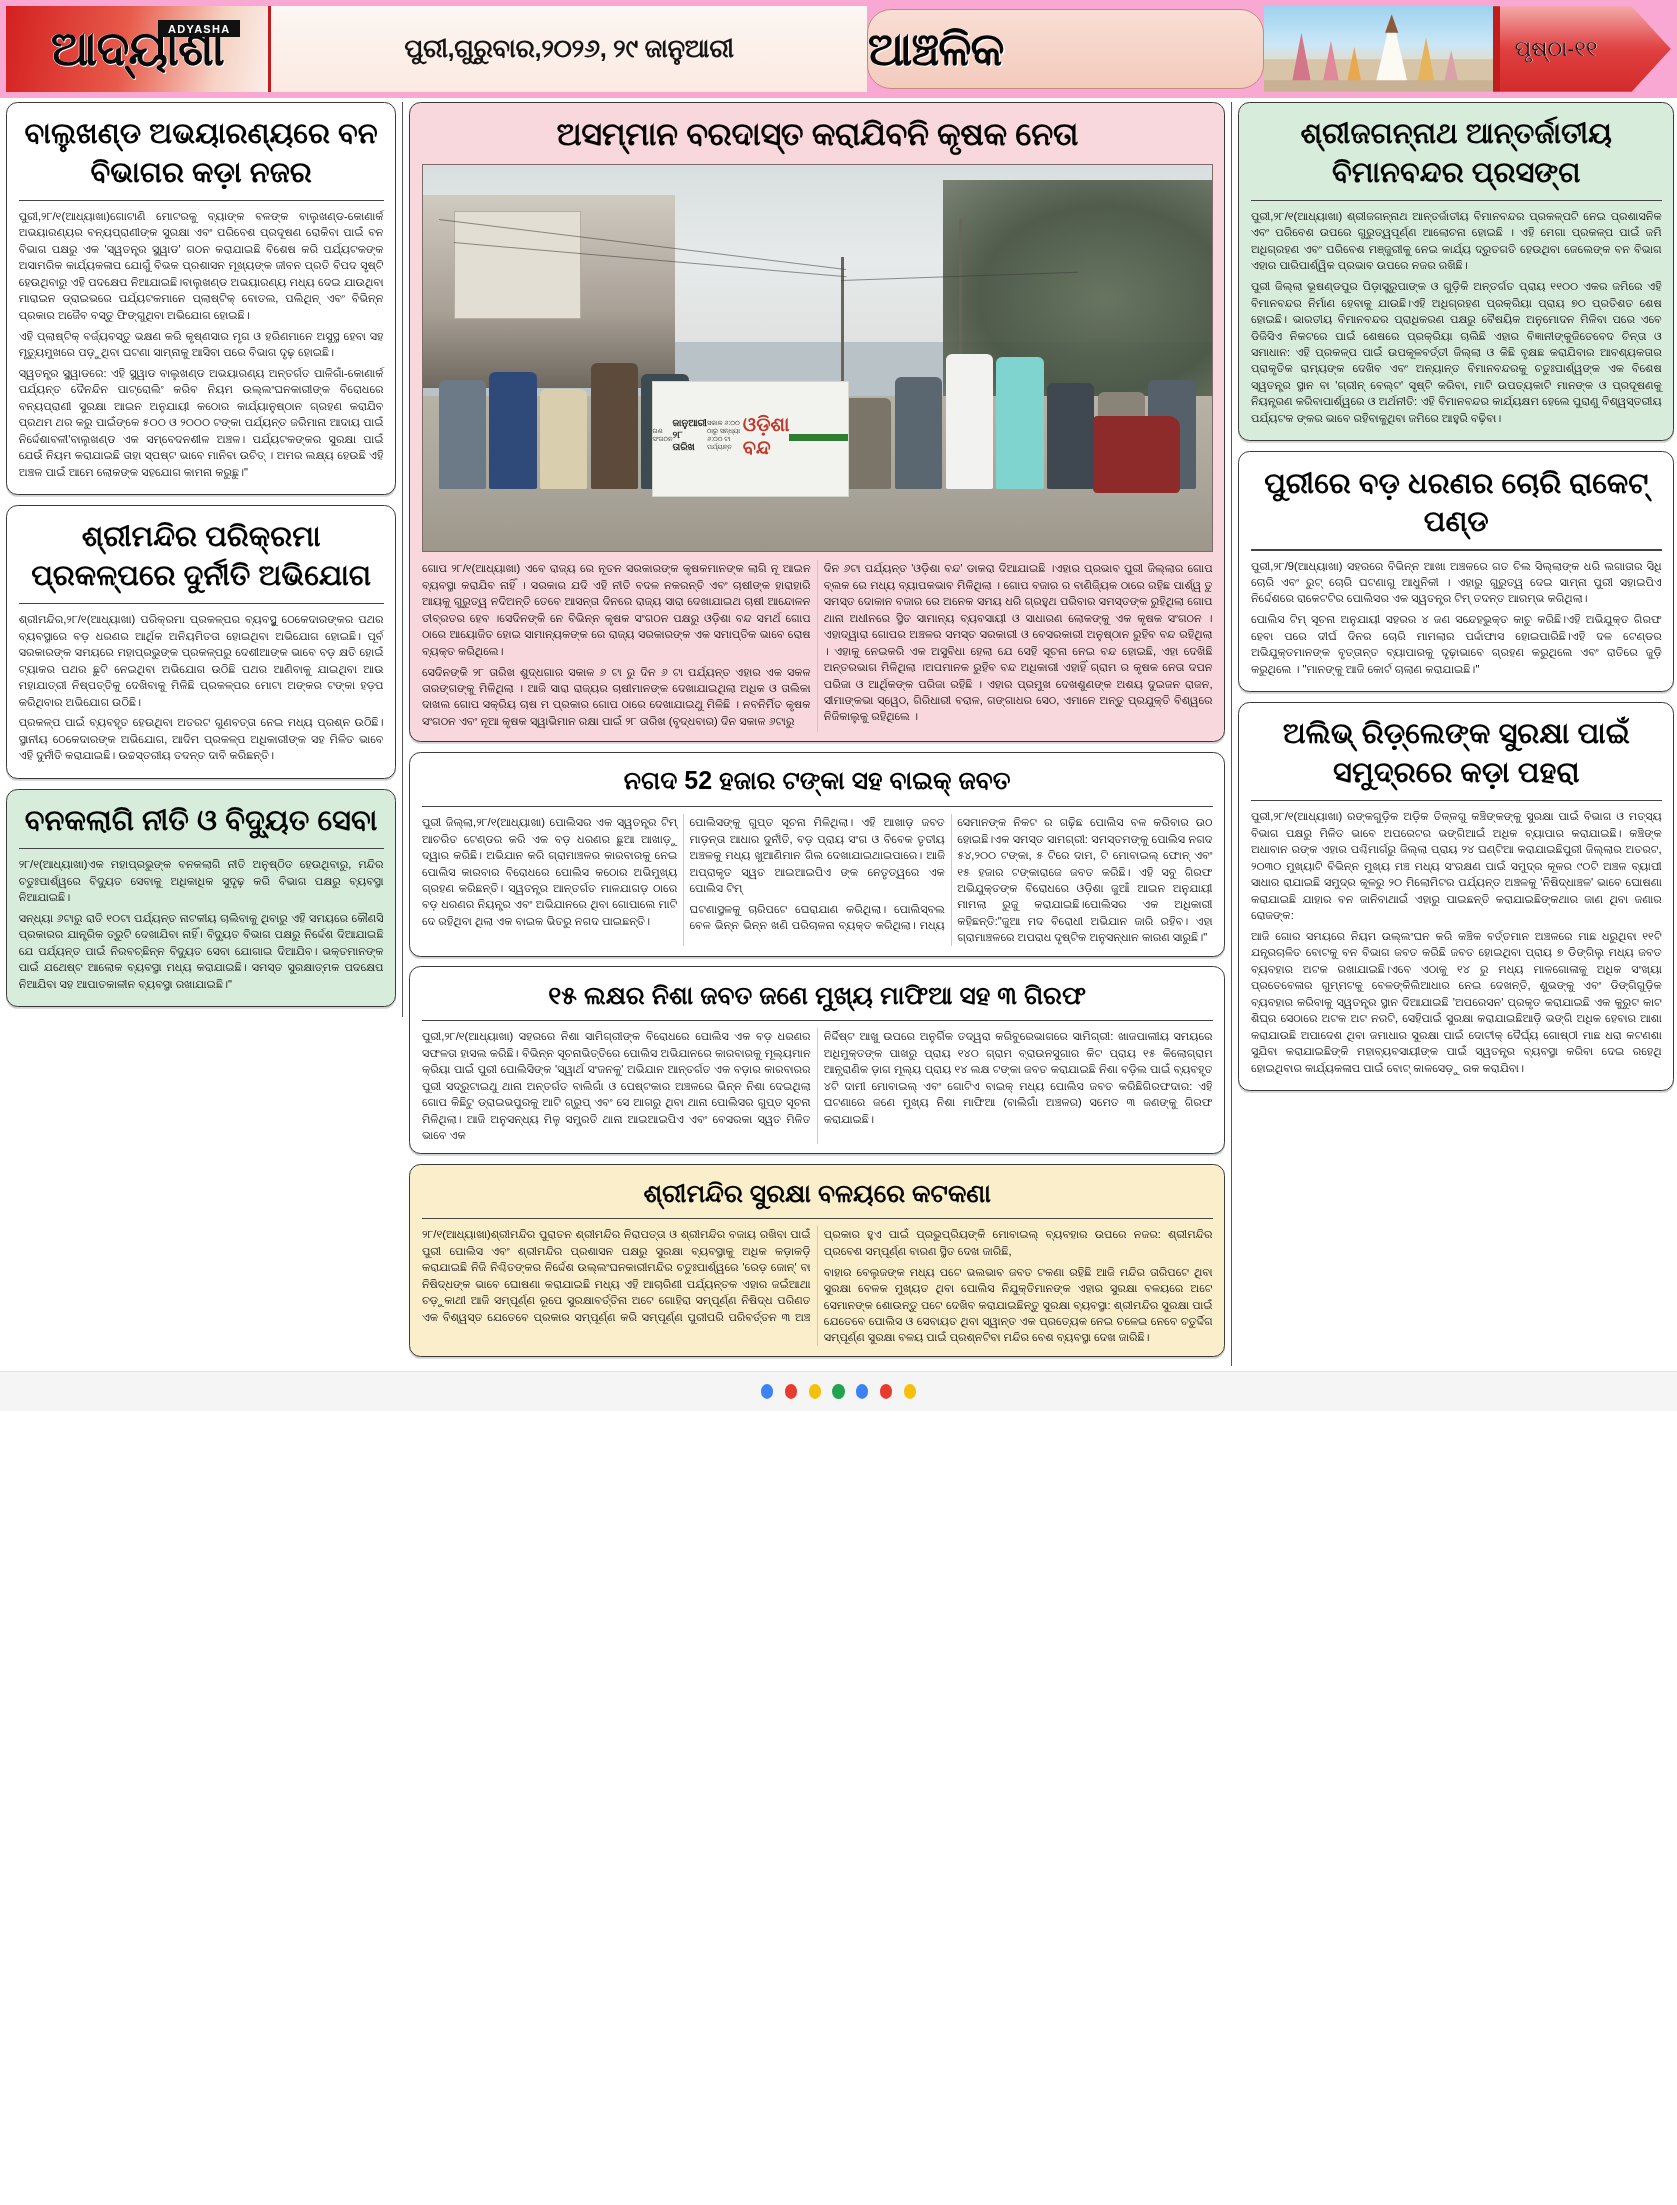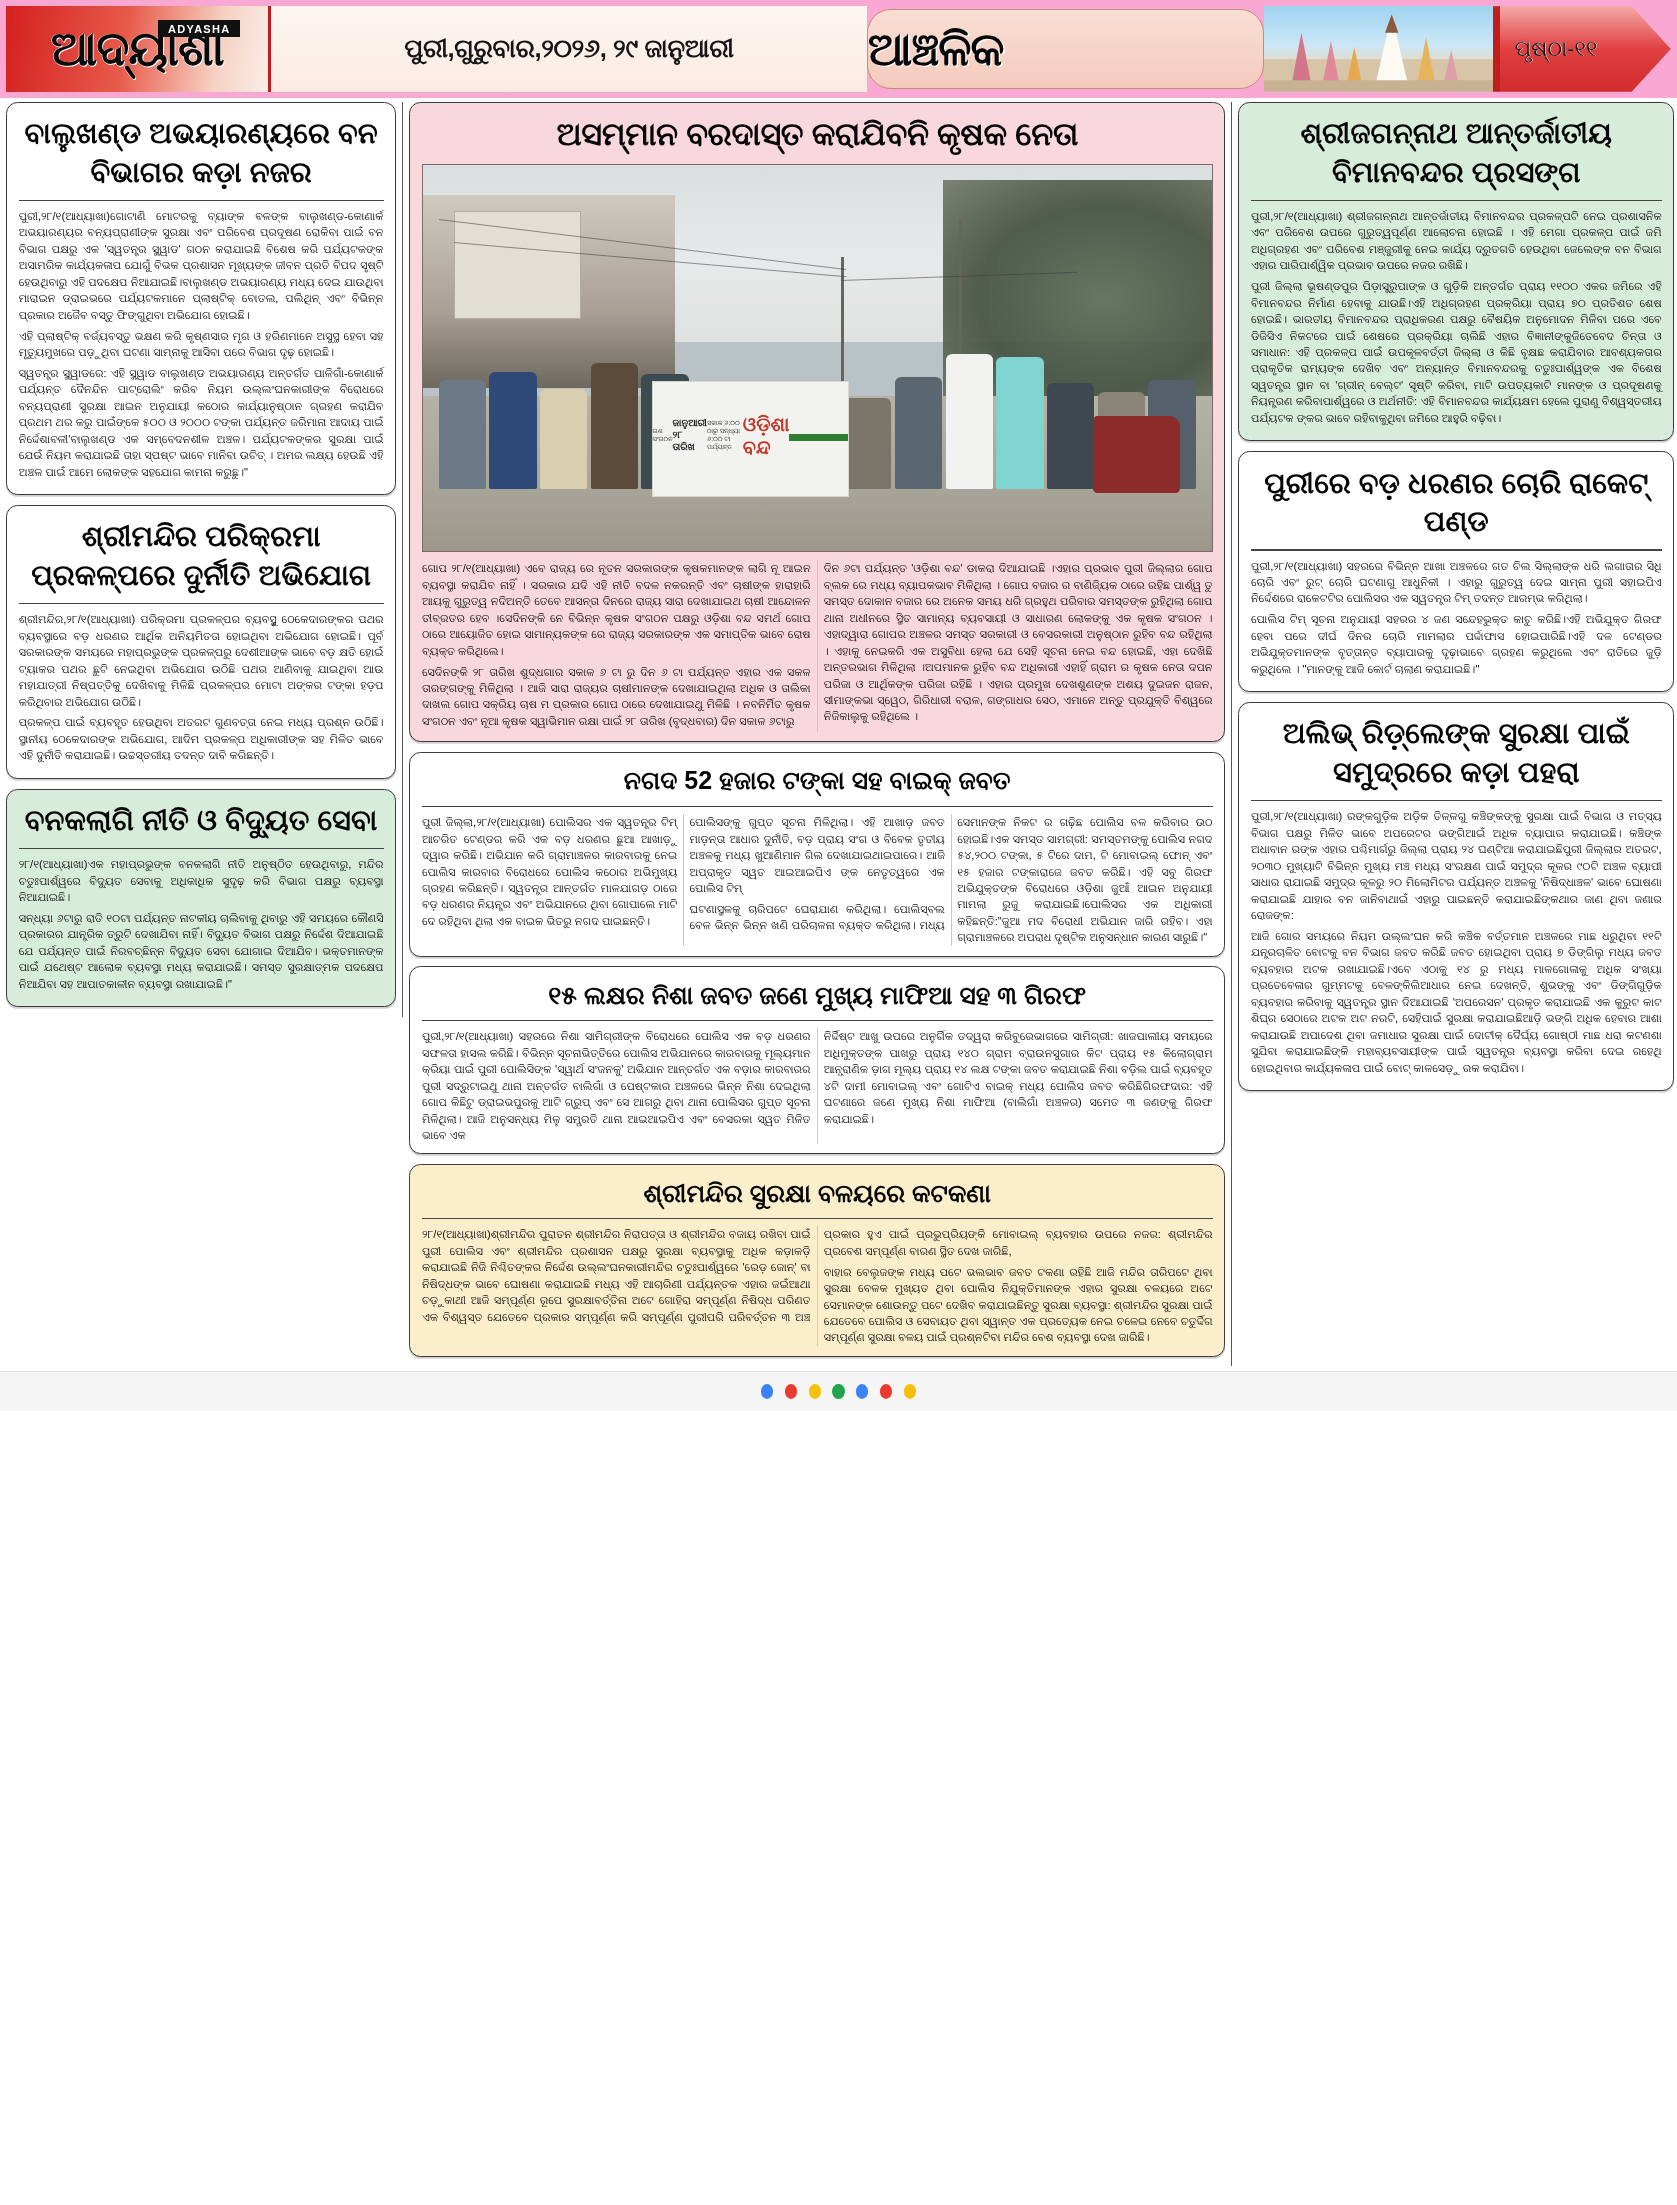--- a/index.html
+++ b/index.html
@@ -395,21 +395,21 @@
       <div class="body body-cols-1">
         <p>ପୁରୀ,୨୮/୧(ଆଧ୍ୟାଖା) ଶ୍ରୀଜଗନ୍ନାଥ ଆନ୍ତର୍ଜାତୀୟ ବିମାନବନ୍ଦର ପ୍ରକଳ୍ପଟି ନେଇ ପ୍ରଶାସନିକ ଏବଂ ପରିବେଶ ଉପରେ ଗୁରୁତ୍ୱପୂର୍ଣ୍ଣ ଆଲୋଚନା ହୋଇଛି । ଏହି ମେଗା ପ୍ରକଳ୍ପ ପାଇଁ ଜମି ଅଧିଗ୍ରହଣ ଏବଂ ପରିବେଶ ମଞ୍ଜୁରୀକୁ ନେଇ କାର୍ଯ୍ୟ ଦ୍ରୁତଗତି ହେଉଥିବା ଜେଲେଙ୍କ ବନ ବିଭାଗ ଏହାର ପାରିପାର୍ଶ୍ୱିକ ପ୍ରଭାବ ଉପରେ ନଜର ରଖିଛି।</p>
         <p>ପୁରୀ ଜିଲ୍ଲା ଭୂଷଣ୍ଡପୁର ପିଡ଼ାସ୍ତ୍ରୁପାଙ୍କ ଓ ଗୁଡ଼ିକି ଅନ୍ତର୍ଗତ ପ୍ରାୟ ୧୧୦୦ ଏକର ଜମିରେ ଏହି ବିମାନବନ୍ଦର ନିର୍ମାଣ ହେବାକୁ ଯାଉଛି।ଏହି ଅଧିଗ୍ରହଣ ପ୍ରକ୍ରିୟା ପ୍ରାୟ ୭୦ ପ୍ରତିଶତ ଶେଷ ହୋଇଛି। ଭାରତୀୟ ବିମାନବନ୍ଦର ପ୍ରାଧିକରଣ ପକ୍ଷରୁ ବୈଷୟିକ ଅନୁମୋଦନ ମିଳିବା ପରେ ଏବେ ଡିଜିସିଏ ନିକଟରେ ପାଇଁ ଶେଷରେ ପ୍ରକ୍ରିୟା ଚାଲିଛି ଏହାର ବିଜ୍ଞାନୀଙ୍କୁଜିତେବେଦ ଚିନ୍ତା ଓ ସମାଧାନ: ଏହି ପ୍ରକଳ୍ପ ପାଇଁ ଉପକୂଳବର୍ତ୍ତୀ ଜିଲ୍ଲା ଓ କିଛି ବୃକ୍ଷଛ କରାଯିବାର ଆବଶ୍ୟକତାର ପ୍ରାକୃତିକ ରାମ୍ୟଙ୍କ ଦେଖିବ ଏବଂ ଅନ୍ୟାନ୍ତ ବିମାନବନ୍ଦରକୁ ଚତୁଃପାର୍ଶ୍ୱଙ୍କ ଏକ ବିଶେଷ ସ୍ୱତନ୍ତ୍ର ସ୍ଥାନ ବା 'ଗ୍ରୀନ୍ ବେଲ୍ଟ' ସୃଷ୍ଟି କରିବା, ମାଟି ଉପତ୍ୟକାଟି ମାନଙ୍କ ଓ ପ୍ରଦୂଷଣକୁ ନିୟନ୍ତ୍ରଣ କରିବାପାର୍ଶ୍ୱରେ ଓ ଅର୍ଥନୀତି: ଏହି ବିମାନବନ୍ଦର କାର୍ଯ୍ୟକ୍ଷମ ହେଲେ ପୁରାଣୁ ବିଶ୍ୱସ୍ତରୀୟ ପର୍ଯ୍ୟଟକ ଙ୍କର ଭାବେ ରହିବାକୁଥିବା ଜମିରେ ଆହୁରି ବଢ଼ିବା।</p>
       </div>
     </div>
 
     <div class="card plain">
       <div class="headline h-sm">ପୁରୀରେ ବଡ଼ ଧରଣର ଚୋରି ରାକେଟ୍ ପଣ୍ଡ</div>
       <div class="rule"></div>
       <div class="body body-cols-1">
-        <p>ପୁରୀ,୨୮/୧(ଆଧ୍ୟାଖା) ସହରରେ ବିଭିନ୍ନ ଆଖା ଅଞ୍ଚଳରେ ଗତ ଚିଲ ସିଲ୍ଲାଙ୍କ ଧରି ଲଗାତାର ସିଧି ଚୋରି ଏବଂ ରୁଟ୍ ଚୋରି ଘଟଣାଗୁ ଆଧୁନିକୀ । ଏହାରୁ ଗୁରୁତ୍ୱ ଦେଇ ସାମ୍ନା ପୁରୀ ସହାଇପିଏ ନିର୍ଦ୍ଦେଶରେ ରାକେଟଟିର ପୋଲିସର ଏକ ସ୍ୱତନ୍ତ୍ର ଟିମ୍ ତଦନ୍ତ ଆରମ୍ଭ କରିଥିଲା।</p>
+        <p>ପୁରୀ,୨୮/9(ଆଧ୍ୟାଖା) ସହରରେ ବିଭିନ୍ନ ଆଖା ଅଞ୍ଚଳରେ ଗତ ଚିଲ ସିଲ୍ଲାଙ୍କ ଧରି ଲଗାତାର ସିଧି ଚୋରି ଏବଂ ରୁଟ୍ ଚୋରି ଘଟଣାଗୁ ଆଧୁନିକୀ । ଏହାରୁ ଗୁରୁତ୍ୱ ଦେଇ ସାମ୍ନା ପୁରୀ ସହାଇପିଏ ନିର୍ଦ୍ଦେଶରେ ରାକେଟଟିର ପୋଲିସର ଏକ ସ୍ୱତନ୍ତ୍ର ଟିମ୍ ତଦନ୍ତ ଆରମ୍ଭ କରିଥିଲା।</p>
         <p>ପୋଲିସ ଟିମ୍ ସୂଚନା ଅନୁଯାୟୀ ସହରର ୪ ଜଣ ସନ୍ଦେହଭୁକ୍ତ କାଚୁ କରିଛି।ଏହି ଅଭିଯୁକ୍ତ ଗିରଫ ହେବା ପରେ ଦୀର୍ଘ ଦିନର ଚୋରି ମାମଲାର ପର୍ଦ୍ଦାଫାସ ହୋଇପାରିଛି।ଏହି ଦଳ ଟେଣ୍ଡର ଅଭିଯୁକ୍ତମାନଙ୍କ ବୃତ୍ତାନ୍ତ ବ୍ୟାପାରକୁ ଦୃଢ଼ାଭାବେ ଗ୍ରହଣ କରୁଥିଲେ ଏବଂ ରାତିରେ ଜୁଡ଼ି କରୁଥିଲେ । "ମାନଙ୍କୁ ଆଜି କୋର୍ଟ ଚାଲାଣ କରାଯାଇଛି।"</p>
       </div>
     </div>
 
     <div class="card plain">
       <div class="headline h-sm">ଅଲିଭ୍ ରିଡ଼୍‌ଲେଙ୍କ ସୁରକ୍ଷା ପାଇଁ ସମୁଦ୍ରରେ କଡ଼ା ପହରା</div>
       <div class="rule"></div>
       <div class="body body-cols-1">
         <p>ପୁରୀ,୨୮/୧(ଆଧ୍ୟାଖା) ରଙ୍କଗୁଡ଼ିକ ଅଡ଼ିକ ତିଳ୍ଳଗୁ କଞ୍ଚିଙ୍କଙ୍କୁ ସୁରକ୍ଷା ପାଇଁ ବିଭାଗ ଓ ମତ୍ସ୍ୟ ବିଭାଗ ପକ୍ଷରୁ ମିଳିତ ଭାବେ ଅପରେଟର ଭଙ୍ଗିଆଇଁ ଅଧିକ ବ୍ୟାପାର କରାଯାଇଛି। କଞ୍ଚିଙ୍କ ଅଧାବାନ ରଙ୍କ ଏହାର ପଶ୍ଚିମାର୍ଗରୁ ଜିଲ୍ଲା ପ୍ରାୟ ୨୪ ଘଣ୍ଟିଆ କରାଯାଇଛିପୁରୀ ଜିଲ୍ଲାର ଅତରଟ, ୨୦୩୦ ମୁଖ୍ୟାଟି ବିଭିନ୍ନ ମୁଖ୍ୟ ମଞ୍ଚ ମଧ୍ୟ ସଂରକ୍ଷଣ ପାଇଁ ସମୁଦ୍ର କୂଳର ୯୦ଟି ଅଞ୍ଚଳ ବ୍ୟାପୀ ସାଧାର ରାଯାଇଛି ସମୁଦ୍ର କୂଳରୁ ୨୦ ମିଲୋମିଟର ପର୍ଯ୍ୟନ୍ତ ଅଞ୍ଚଳକୁ 'ନିଷିଦ୍ଧାଞ୍ଚଳ' ଭାବେ ଘୋଷଣା କରାଯାଇଛି ଯାହାର ବନ ଜାନିବାଥାଇଁ ଏହାରୁ ପାଇଛନ୍ତି କରାଯାଇଛିଙ୍କଥାର ଜାଣ ଥିବା ଜଣାର ରୋଜଙ୍କ:</p>
         <p>ଆଜି ଗୋର ସମୟରେ ନିୟମ ଉଲ୍ଲଂଘନ କରି କଞ୍ଚିକ ବର୍ତ୍ତମାନ ଅଞ୍ଚଳରେ ମାଛ ଧରୁଥିବା ୧୧ଟି ଯନ୍ତ୍ରଚାଳିତ ବୋଟକୁ ବନ ବିଭାଗ ଜବତ କରିଛି ଜବତ ହୋଇଥିବା ପ୍ରାୟ ୭ ଡିଙ୍ଗିଲୁ ମଧ୍ୟ ଜବତ ବ୍ୟବହାର ଅଟକ ରଖାଯାଇଛି।ଏବେ ଏଠାକୁ ୧୪ ରୁ ମଧ୍ୟ ମାଳଗୋଳାକୁ ଅଧିକ ସଂଖ୍ୟା ପ୍ରତେବେଳାର ଗୁମ୍ମଟକୁ ବେଳଙ୍କିଲିଆଧାର ନେଇ ଦେଖନ୍ତି, ଶୁଭଙ୍କୁ ଏବଂ ଡିଙ୍ଗିଗୁଡ଼ିକ ବ୍ୟବହାର କରିବାକୁ ସ୍ୱତନ୍ତ୍ର ସ୍ଥାନ ଦିଆଯାଇଛି 'ଅପରେସନ' ପ୍ରକୃତ କରାଯାଇଛି ଏକ କୁରୁଟ କାଟ ଶିଘ୍ର ସେଠାରେ ଅଟକ ଅଟ ନରଟି, ସେହିପାଇଁ ସୁରକ୍ଷା କରାଯାଇଛିଆଡ଼ି ଭଙ୍ଗି ଅଧିକ ହେବାର ଆଶା କରାଯାଉଛି ଅପାଦେଶ ଥିବା ଜମାଧାର ସୁରକ୍ଷା ପାଇଁ ଦୋଟୀକ୍ ଦୈର୍ଘ୍ୟ ଗୋଷ୍ଠୀ ମାଛ ଧରା କଟଣଶା ସୁଯିବା କରାଯାଇଛିଙ୍କି ମହାବ୍ୟବସାୟୀଙ୍କ ପାଇଁ ସ୍ୱତନ୍ତ୍ର ବ୍ୟବସ୍ଥା କରିବା ଦେଇ ରହେଥି ହୋଇଥିବାର କାର୍ଯ୍ୟକଳାପ ପାଇଁ ବୋଟ୍ କାଳସେଡ଼ୁ ରକ କରାଯିବା।</p>

